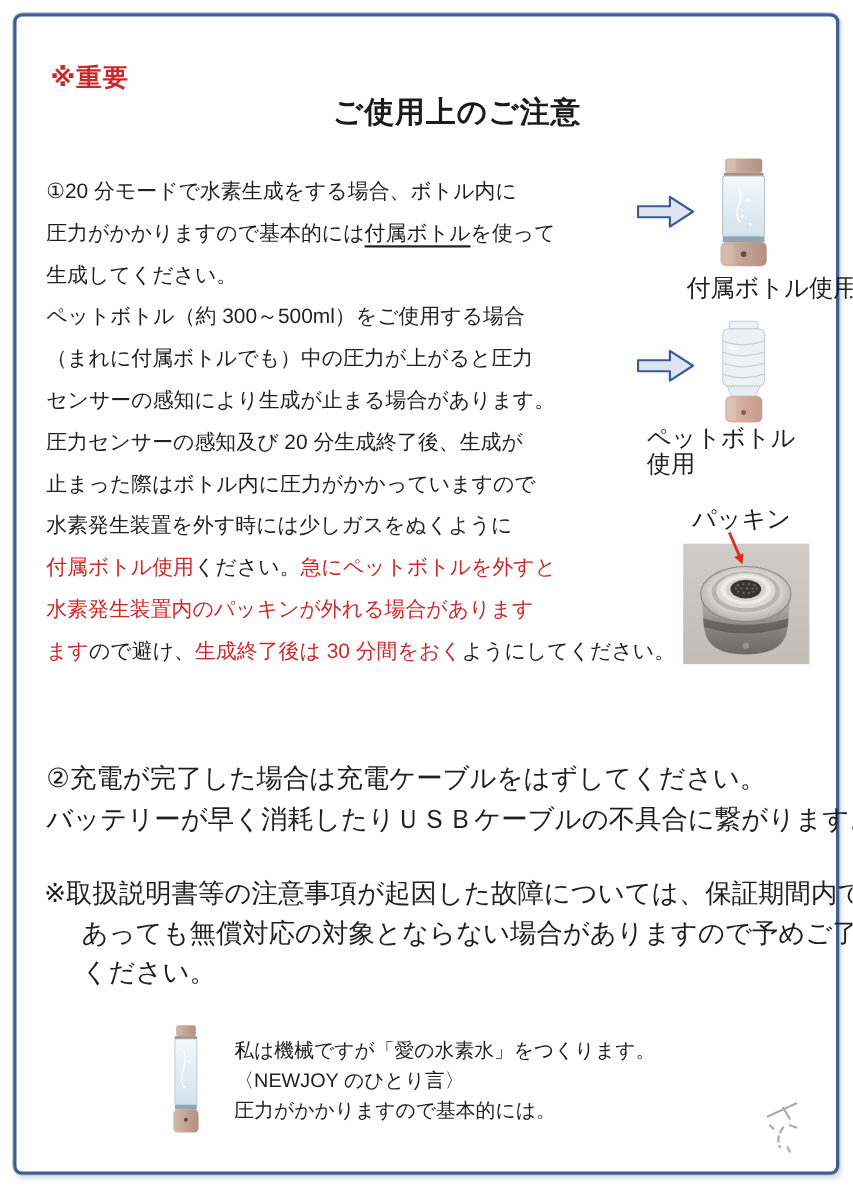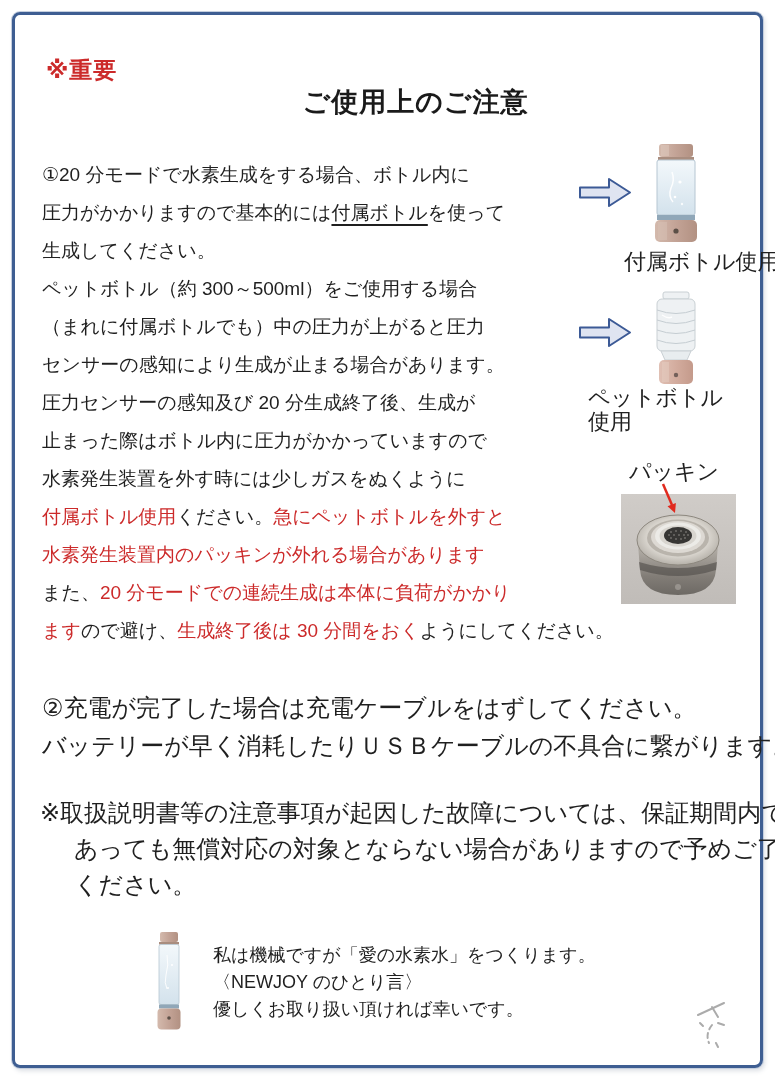--- a/index.html
+++ b/index.html
@@ -76,21 +76,20 @@
       <div class="tline"><span class="seg-black">圧力がかかりますので基本的には</span><span class="seg-black-underline">付属ボトル</span><span class="seg-black">を使って</span></div>
       <div class="tline"><span class="seg-black">生成してください。</span></div>
       <div class="tline"><span class="seg-black">ペットボトル（約 300～500ml）をご使用する場合</span></div>
       <div class="tline"><span class="seg-black">（まれに付属ボトルでも）中の圧力が上がると圧力</span></div>
       <div class="tline"><span class="seg-black">センサーの感知により生成が止まる場合があります。</span></div>
       <div class="tline"><span class="seg-black">圧力センサーの感知及び 20 分生成終了後、生成が</span></div>
       <div class="tline"><span class="seg-black">止まった際はボトル内に圧力がかかっていますので</span></div>
       <div class="tline"><span class="seg-black">水素発生装置を外す時には少しガスをぬくように</span></div>
       <div class="tline"><span class="seg-red">付属ボトル使用</span><span class="seg-black">ください。</span><span class="seg-red">急にペットボトルを外すと</span></div>
       <div class="tline"><span class="seg-red">水素発生装置内のパッキンが外れる場合があります</span></div>
-      <div class="tline"><span class="seg-black">また、</span><span class="seg-red">20 分モードでの連続生成は本体に負荷がかかり</span></div>
       <div class="tline"><span class="seg-red">ます</span><span class="seg-black">ので避け、</span><span class="seg-red">生成終了後は 30 分間をおく</span><span class="seg-black">ようにしてください。</span></div>
     </div>
 
   <div class="textblock notice2">
       <div class="tline"><span class="seg-black">②充電が完了した場合は充電ケーブルをはずしてください。</span></div>
       <div class="tline"><span class="seg-black">バッテリーが早く消耗したりＵＳＢケーブルの不具合に繋がります。</span></div>
     </div>
 
   <div class="textblock disclaimer">
       <div class="tline"><span class="seg-black">※取扱説明書等の注意事項が起因した故障については、保証期間内で</span></div>
@@ -245,21 +244,21 @@
       <circle cx="14" cy="58" r="0.9" fill="#ffffff"></circle>
       <rect x="5" y="74.5" width="20" height="4" fill="#90a7b8"></rect>
       <rect x="3.5" y="78.5" width="23" height="21" rx="4" fill="url(#gold3)"></rect>
       <circle cx="15" cy="88" r="1.8" fill="#5c4f47"></circle>
     </svg>
   </div>
 
   <div class="textblock footer-note">
       <div class="tline"><span class="seg-black">私は機械ですが「愛の水素水」をつくります。</span></div>
       <div class="tline"><span class="seg-black">〈NEWJOY のひとり言〉</span></div>
-      <div class="tline"><span class="seg-black">優しくお取り扱い頂ければ幸いです。</span></div>
+      <div class="tline"><span class="seg-black">圧力がかかりますので基本的には。</span></div>
     </div>
 
   <div class="fig fig-signature">
     <svg width="48" height="58" viewBox="0 0 48 58">
       <g stroke="#8f8f8f" stroke-width="2" fill="none" stroke-linecap="round">
         <path d="M10 22 L36 10"></path>
         <path d="M24 14 l6 10"></path>
         <path d="M30 30 l6 2"></path>
         <path d="M24 32 q-7 9 -3 18" stroke-dasharray="5 4"></path>
         <path d="M12 30 l3 3"></path>

